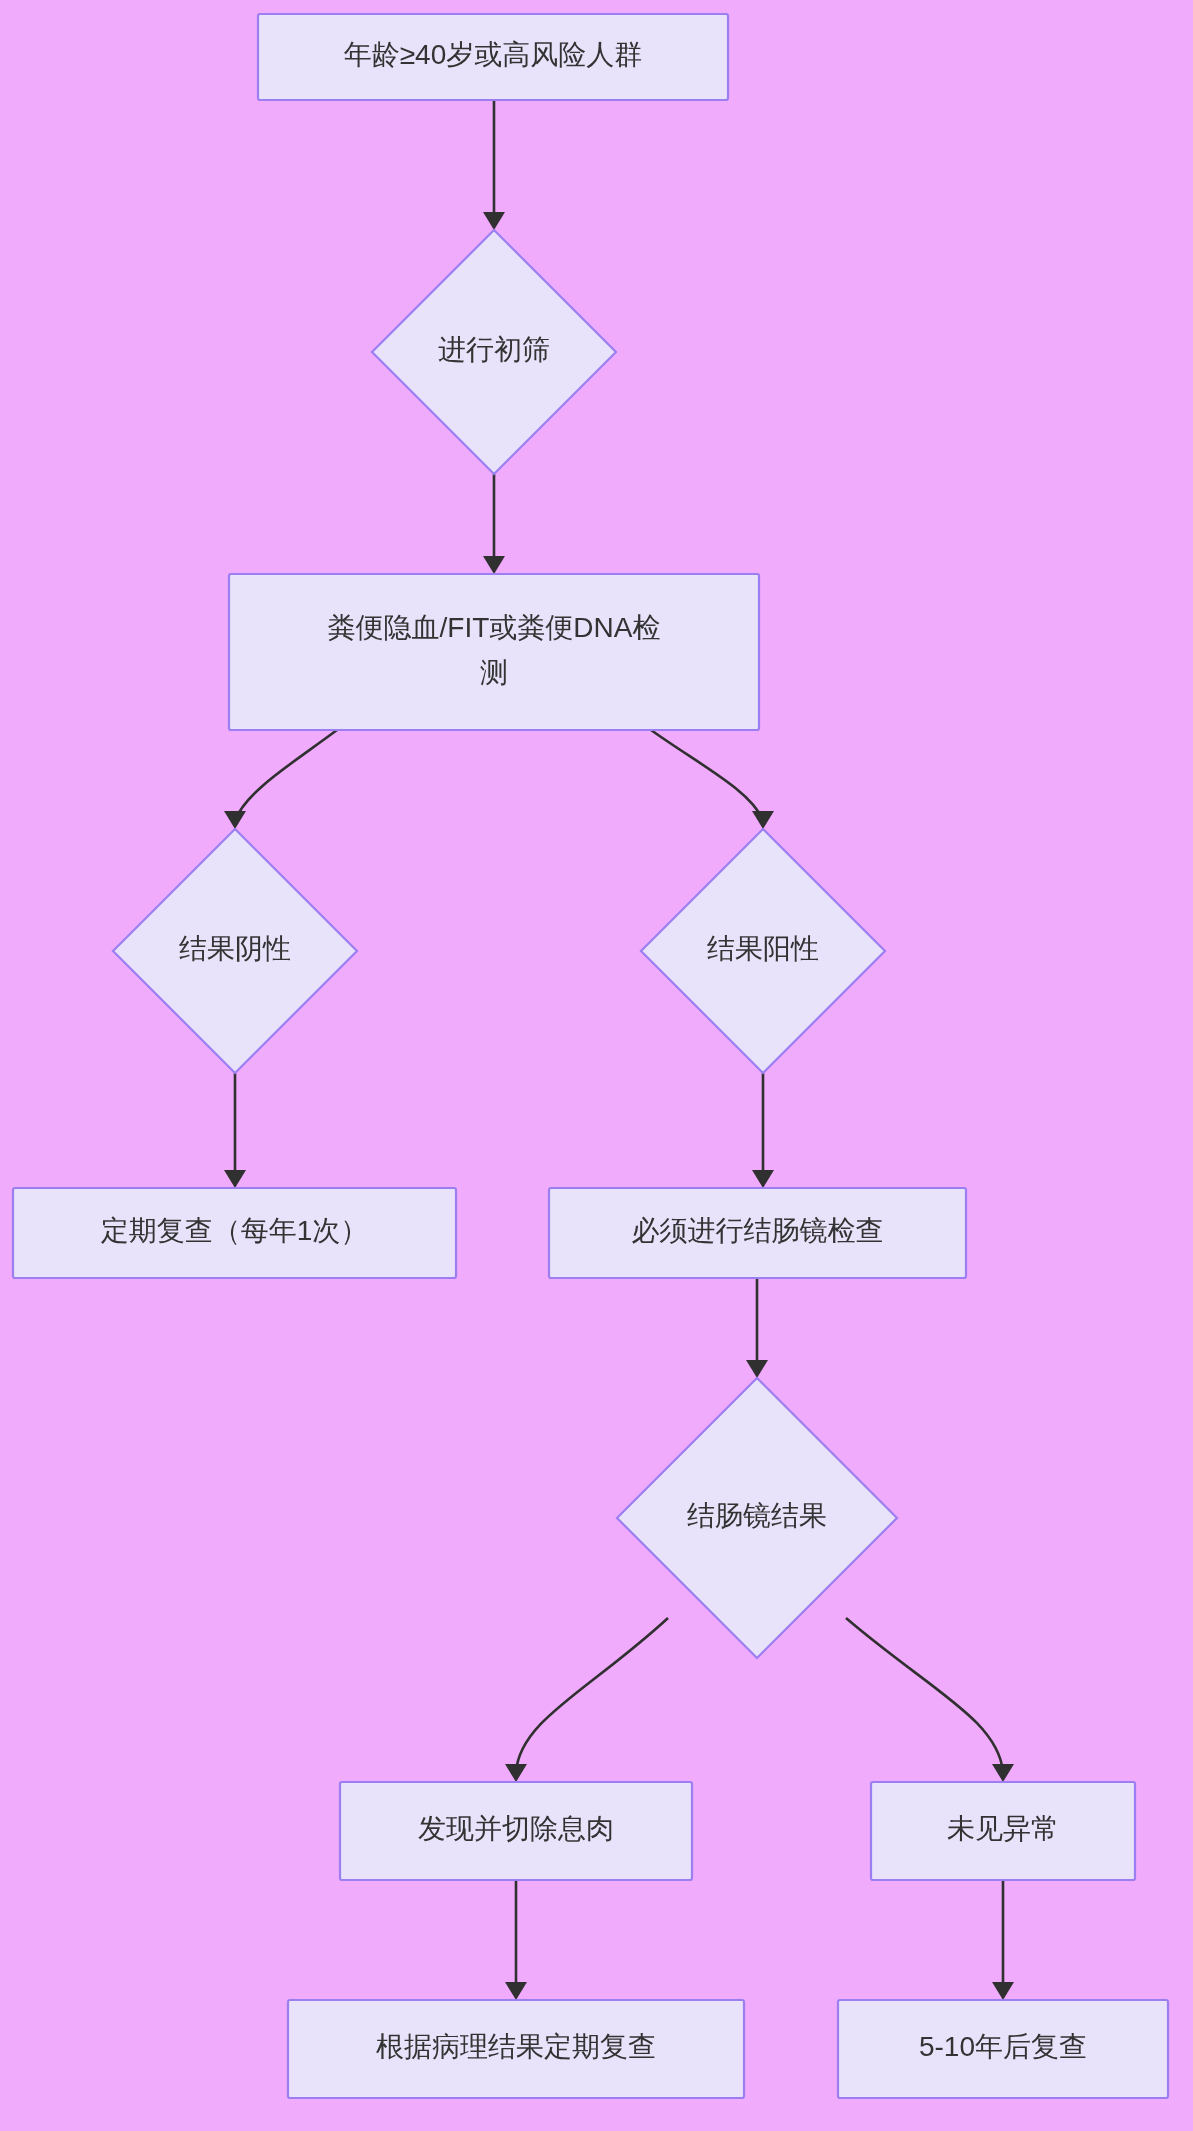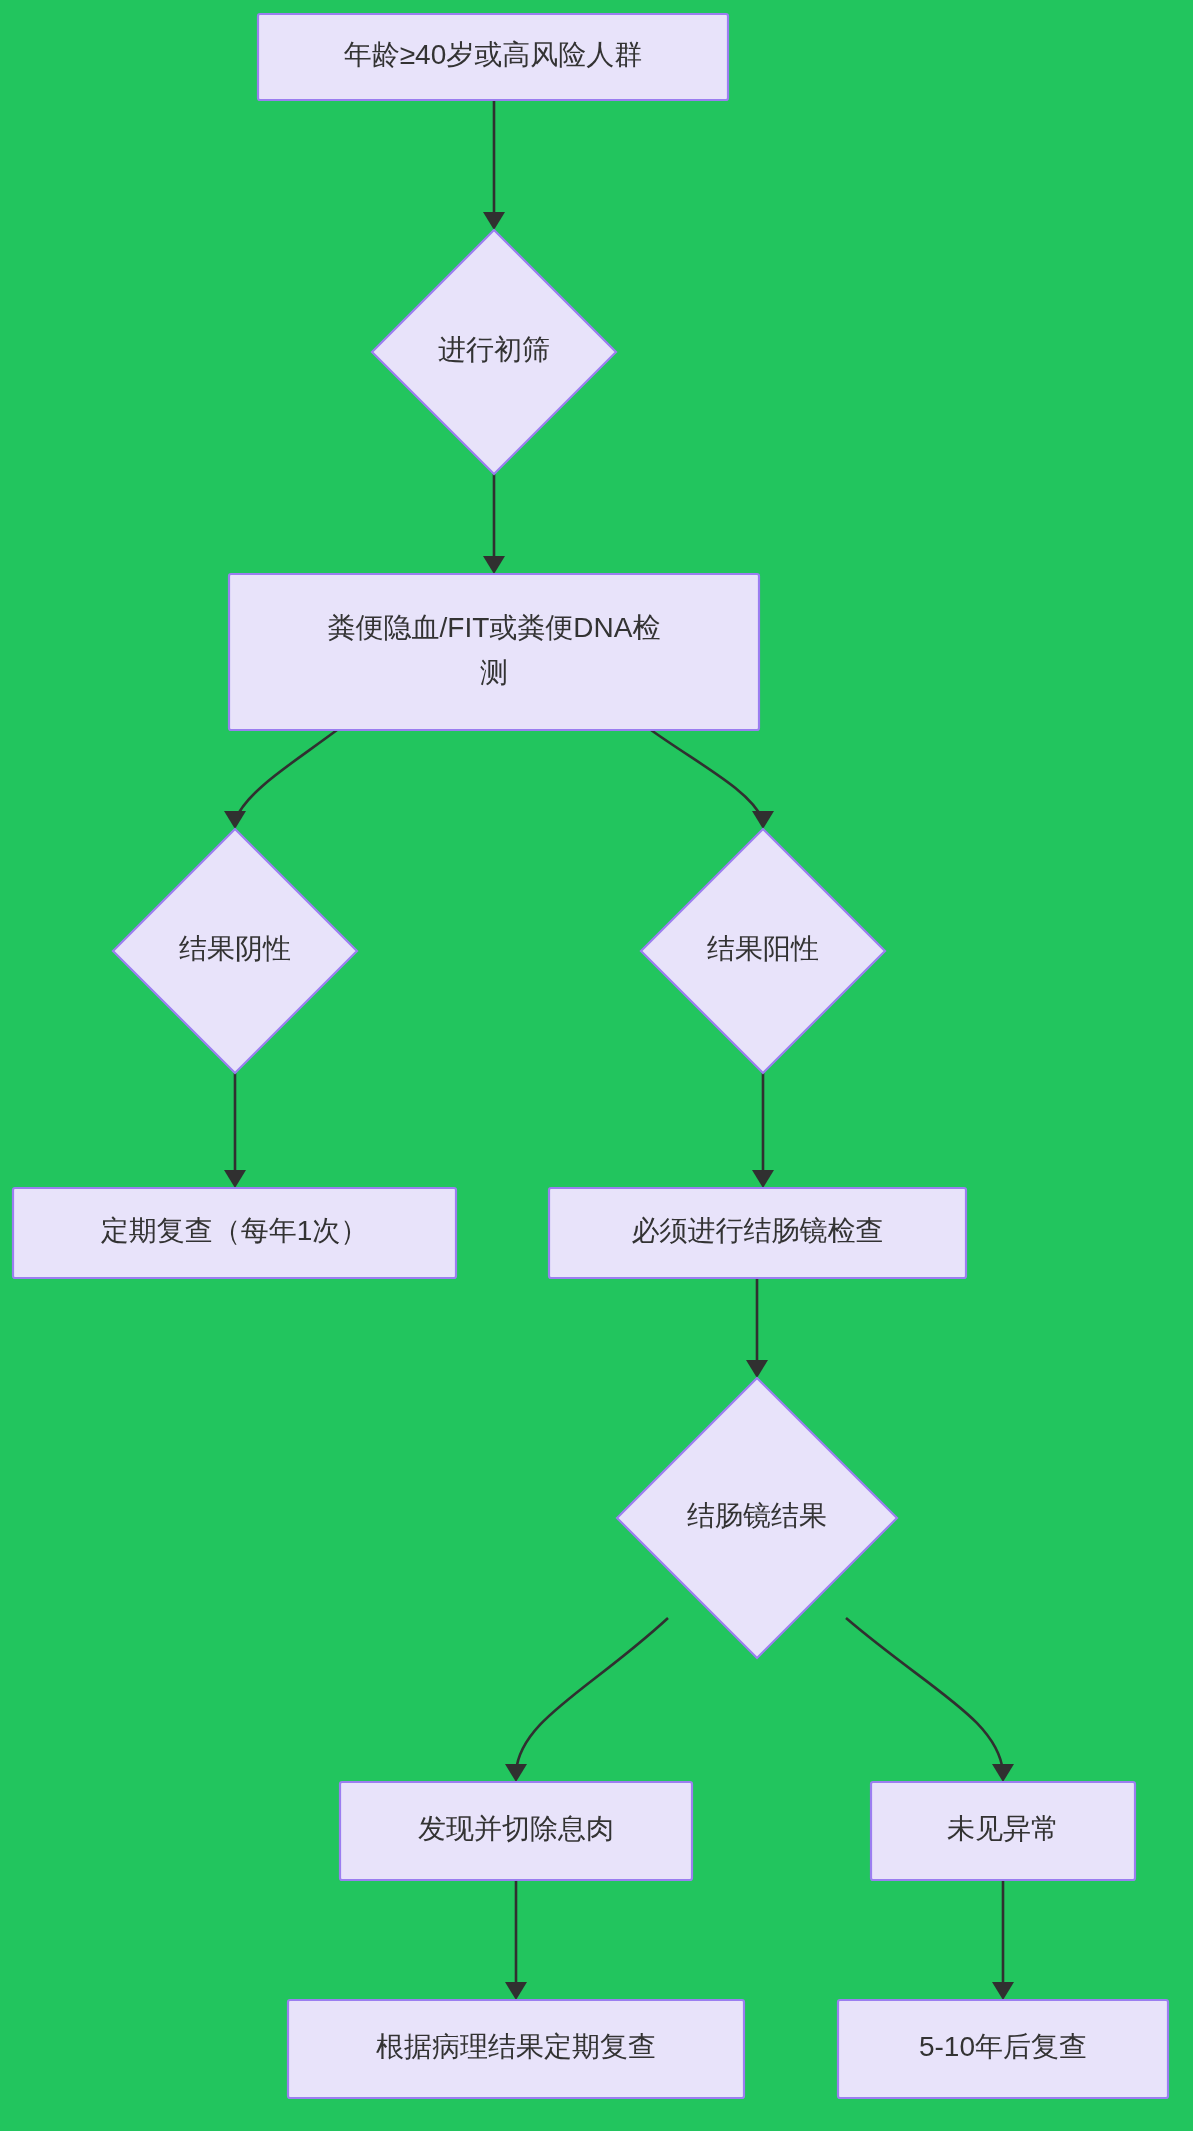--- a/index.html
+++ b/index.html
@@ -11,21 +11,21 @@
   body {
     font-family: "Liberation Sans", "DejaVu Sans", sans-serif;
     width: 1193px;
     height: 2131px;
     overflow: hidden;
   }
   #flowchart-root {
     position: relative;
     width: 1193px;
     height: 2131px;
-    background: #22c55e;
+    background: #f0abfc;
   }
   svg#flow-svg {
     display: block;
     width: 1193px;
     height: 2131px;
   }
   .node-shape {
     fill: #e8e3fa;
     stroke: #9b7ef0;
     stroke-width: 2.2;

